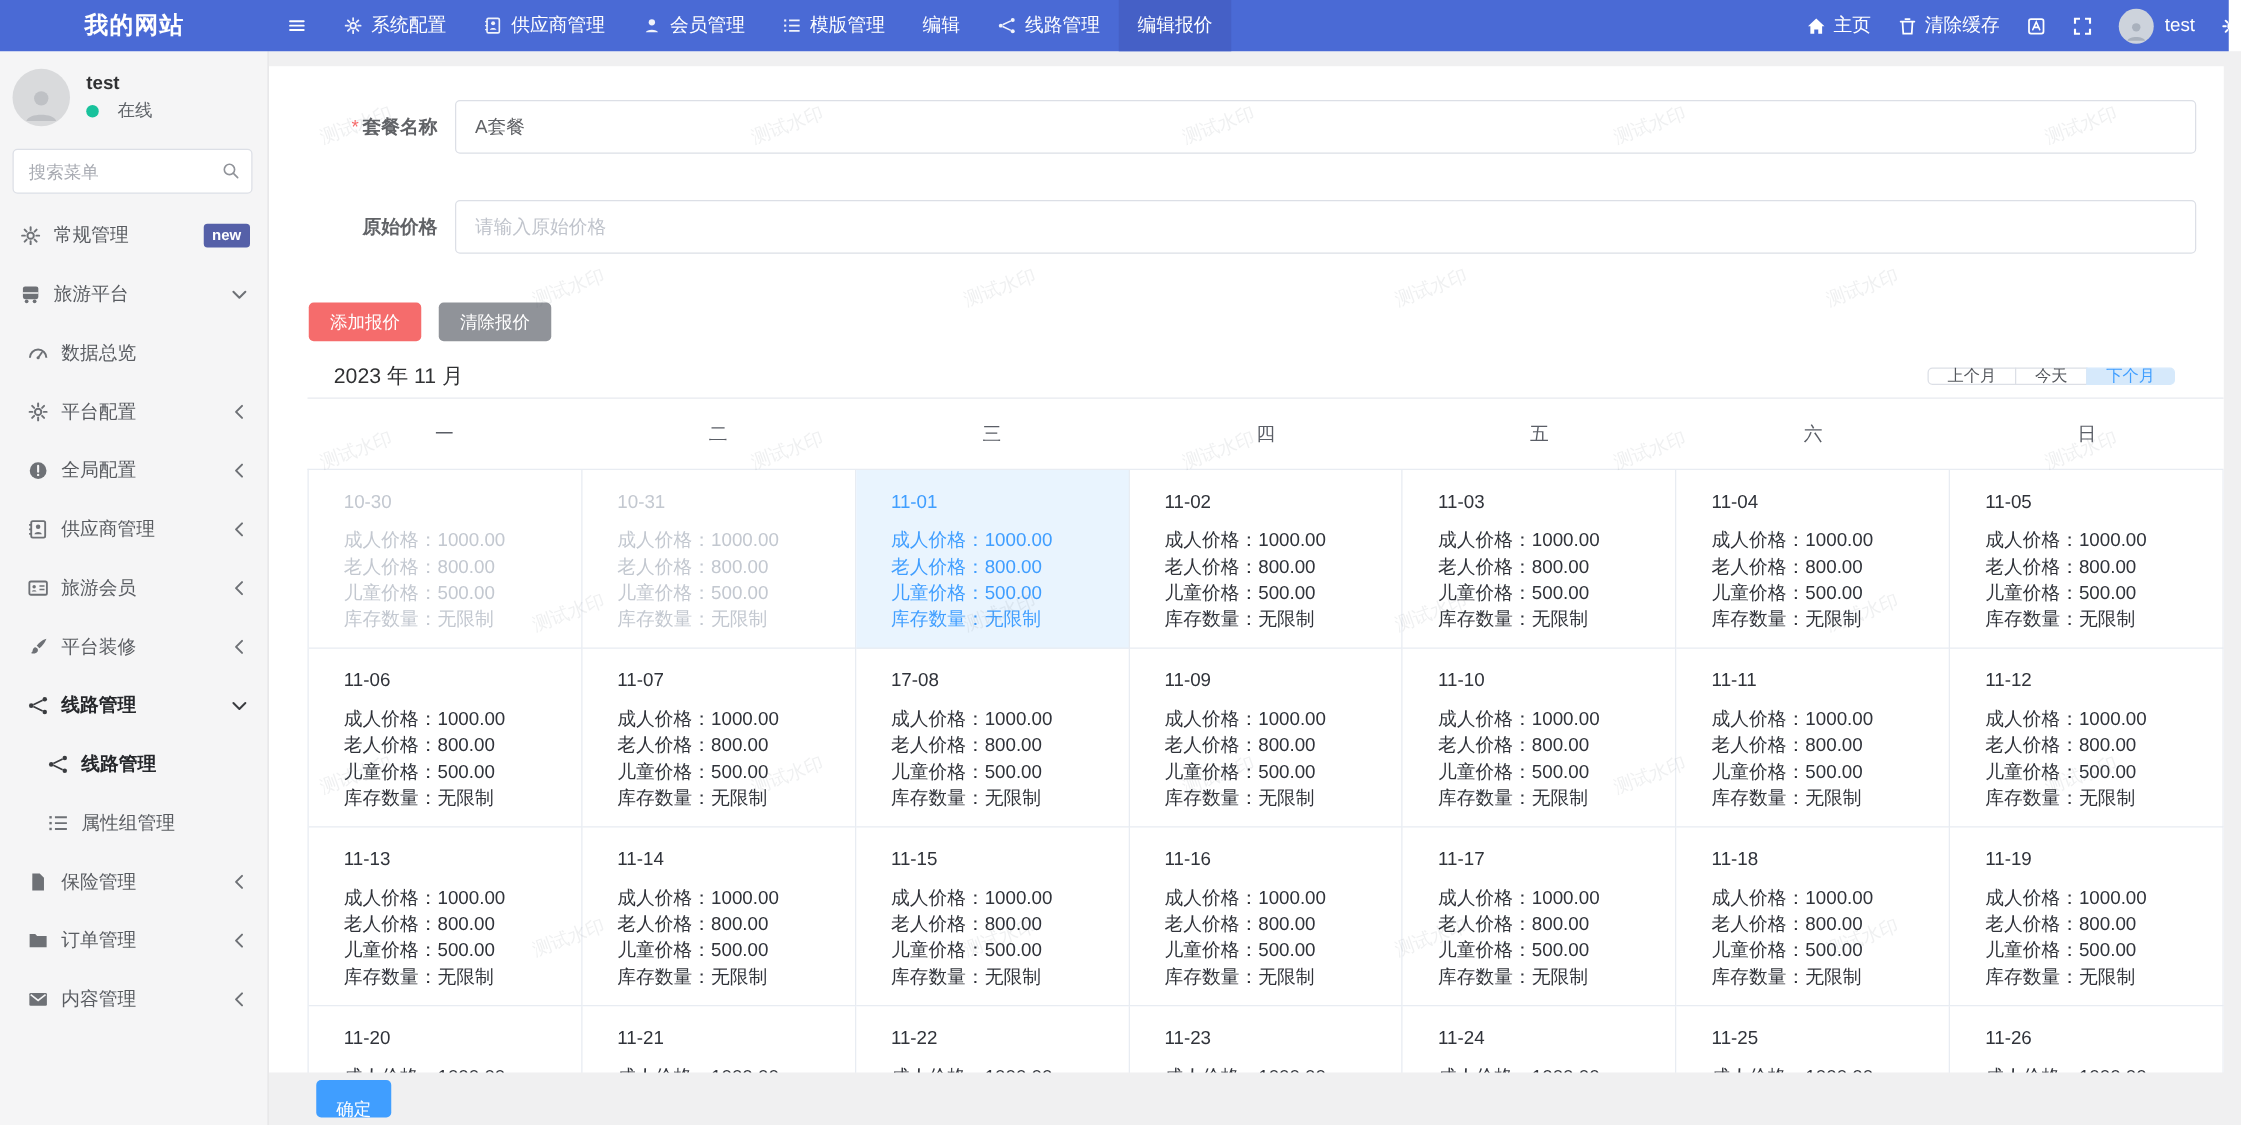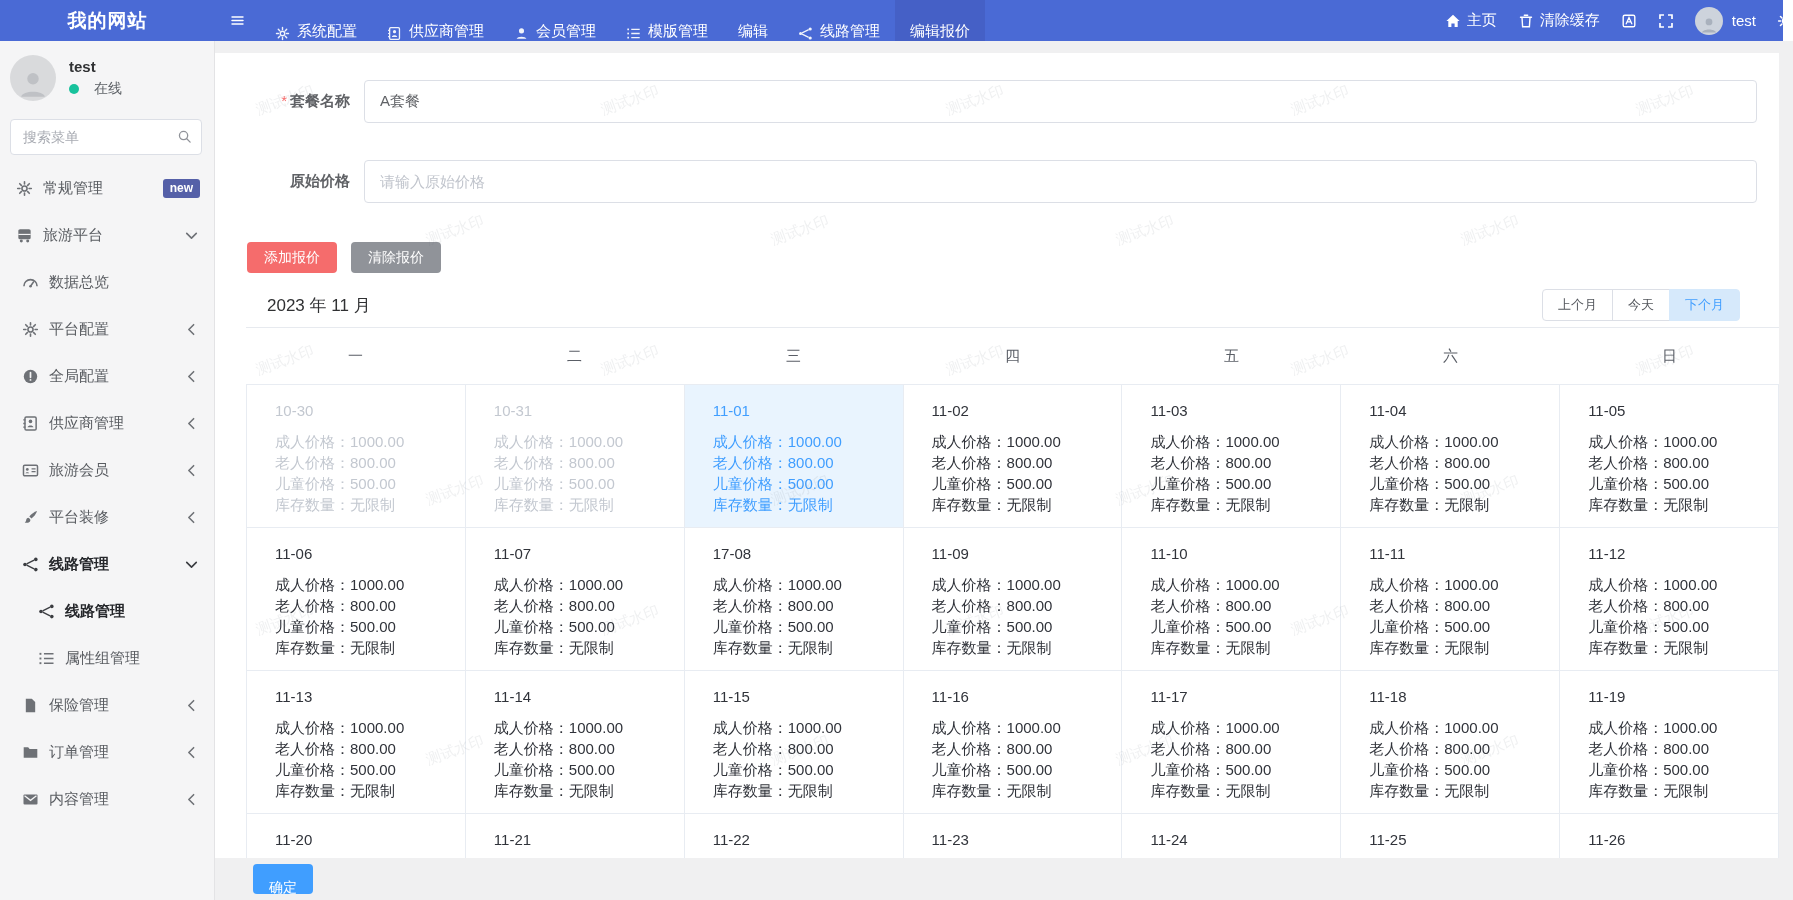--- a/index.html
+++ b/index.html
@@ -11,21 +11,21 @@
   body{font-family:"Liberation Sans","DejaVu Sans",sans-serif;background:#fff;position:relative;color:#303133;}
   .icon{display:inline-flex;width:16px;height:16px;flex:none;}
   .icon svg{width:100%;height:100%;}
 
   
   header{position:absolute;top:0;left:0;right:10px;height:41px;background:var(--navbar);display:flex;align-items:stretch;color:#fff;z-index:20;}
   .brand{width:215px;text-align:center;line-height:41px;font-size:19px;font-weight:bold;letter-spacing:1px;flex:none;}
   .burger{display:flex;align-items:center;padding:0 15px;cursor:pointer;}
   .burger .icon{width:15px;height:15px;}
   #nav-tabs{display:flex;align-items:stretch;}
-  .tab{display:flex;align-items:flex-end;gap:7px;padding:0 15px;font-size:15px;cursor:pointer;white-space:nowrap;}
+  .tab{display:flex;align-items:center;gap:7px;padding:0 15px;font-size:15px;cursor:pointer;white-space:nowrap;}
   .tab .icon{width:15px;height:15px;opacity:.92;}
   .tab.active{background:var(--navbar-active);}
   .nav-right{margin-left:auto;display:flex;align-items:center;gap:21px;font-size:15px;}
   .nav-link{display:flex;align-items:center;gap:6px;cursor:pointer;white-space:nowrap;text-align:center;}
   .nav-link .icon,.tool{width:16px;height:16px;}
   .tool{cursor:pointer;}
   .nav-user{display:flex;align-items:center;gap:9px;cursor:pointer;}
   .avatar-sm{width:28px;height:28px;border-radius:50%;background:#cdd3dc;color:#a9b1bd;display:inline-flex;align-items:flex-end;justify-content:center;overflow:hidden;}
   .avatar-sm svg{width:20px;height:20px;}
   .edge{margin-right:-10px;}
@@ -60,21 +60,21 @@
   .asterisk{color:var(--danger);margin-right:3px;font-weight:normal;}
   .form-input{flex:1;height:43px;border:1px solid #dcdfe6;border-radius:4px;padding:0 15px;font-size:15px;color:#606266;outline:none;font-family:inherit;}
   .form-input::placeholder{color:#c0c4cc;}
   .btn-row{margin-top:39px;padding-left:32px;display:flex;gap:14px;}
   .btn{height:31px;padding:0 17px;border:none;border-radius:4px;color:#fff;font-size:14px;cursor:pointer;font-family:inherit;}
   .btn.danger{background:var(--danger);}
   .btn.gray{background:var(--gray-btn);}
   .cal-header{margin-top:16px;padding:0 39px 0 52px;display:flex;align-items:center;justify-content:space-between;}
   .cal-title{font-size:17px;color:#303133;}
   .nav-group{display:flex;}
-  .nav-btn{height:32px;padding:0 15px;background:#fff;border:1px solid #dcdfe6;font-size:13px;color:#55585e;margin-left:-1px;display:flex;align-items:center;cursor:pointer;font-family:inherit;}
+  .nav-btn{height:14px;padding:0 15px;background:#fff;border:1px solid #dcdfe6;font-size:13px;color:#55585e;margin-left:-1px;display:flex;align-items:center;cursor:pointer;font-family:inherit;}
   .nav-btn:first-child{border-radius:4px 0 0 4px;margin-left:0;}
   .nav-btn:last-child{border-radius:0 4px 4px 0;}
   .nav-btn.active{background:#d6e9fb;border-color:#d6e9fb;color:var(--accent);position:relative;}
   .divider{margin:6px 0 0 31px;border-bottom:1px solid #e7eaef;}
   .weekdays{display:grid;grid-template-columns:repeat(7,1fr);margin-left:31px;height:56px;align-items:center;text-align:center;font-size:15px;color:#5a5e66;}
   .grid{display:grid;grid-template-columns:repeat(7,1fr);margin-left:31px;border-top:1px solid #e8ecf2;border-left:1px solid #e8ecf2;}
   .cell{height:143px;border-right:1px solid #e8ecf2;border-bottom:1px solid #e8ecf2;padding:17px 10px 0 28px;font-size:15px;cursor:pointer;color:#30333a;}
   .cell .date{margin-bottom:12px;}
   .cell .line{line-height:21px;white-space:nowrap;}
   .cell.muted{color:#c3c8d0;}

